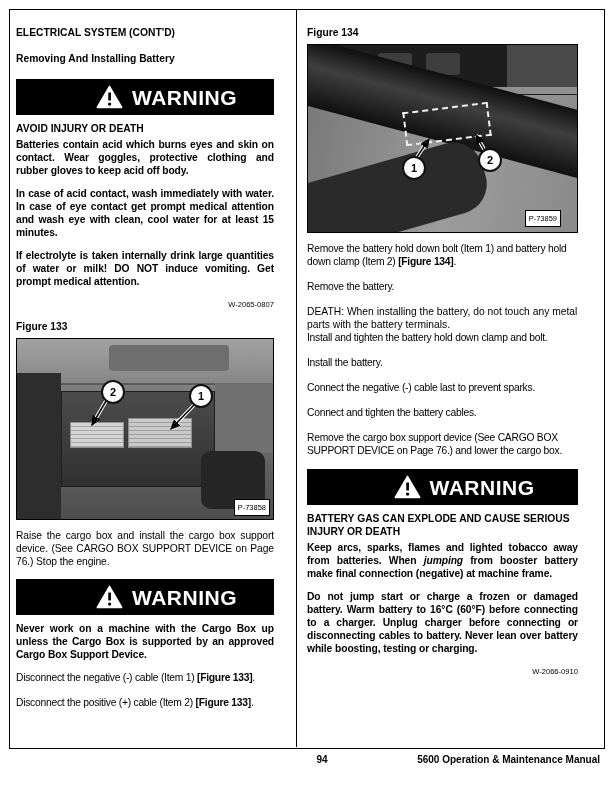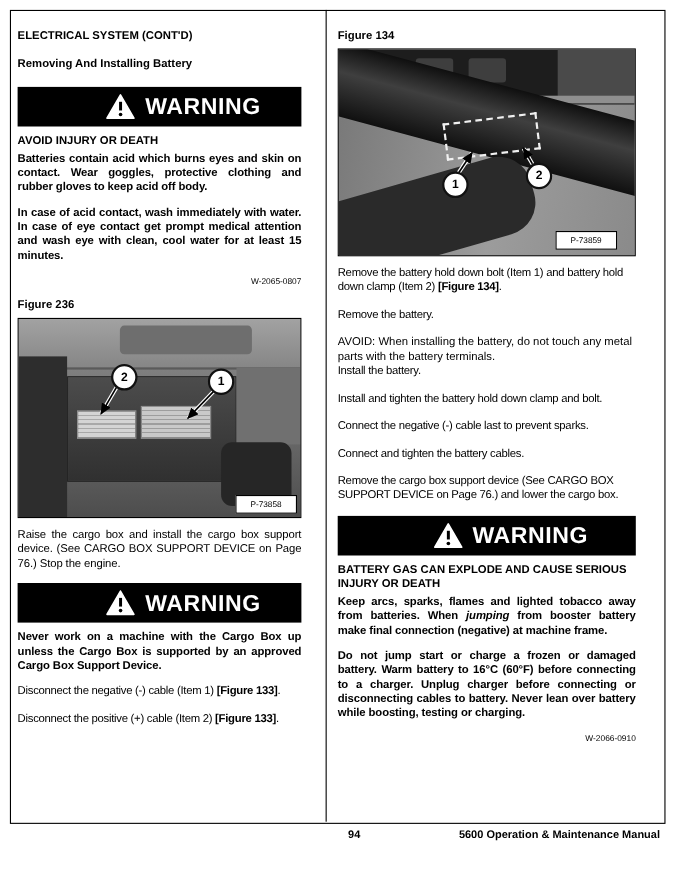--- a/index.html
+++ b/index.html
@@ -19,21 +19,21 @@
   .warn-para{font-weight:bold;text-align:justify;margin-bottom:10px;letter-spacing:-.1px;}
   .body-para{text-align:justify;margin-bottom:11px;letter-spacing:-.1px;}
   .step{margin-bottom:12px;letter-spacing:-.25px;}
   .ref{font-weight:bold;}
   .code{font-size:7.6px;text-align:right;margin:0 0 9px 0;}
   .fig-label{font-weight:bold;margin-bottom:5px;}
   .photo{position:relative;border:1px solid #000;margin-bottom:9px;overflow:hidden;}
   .photo-133{height:180px;background:linear-gradient(180deg,#939393,#7c7c7c 30%,#616161 70%,#4d4d4d);}
   .photo-134{height:187px;background:linear-gradient(100deg,#777 0%,#9c9c9c 55%,#8a8a8a);}
   .callout{position:absolute;width:20px;height:20px;border-radius:50%;background:#fff;border:2px solid #111;display:flex;align-items:center;justify-content:center;font-size:11px;font-weight:bold;z-index:3;}
-  .photo-code{position:absolute;background:#fff;border:1px solid #000;font-size:7.5px;padding:1px 13px;z-index:3;}
+  .photo-code{position:absolute;background:#fff;border:1px solid #000;font-size:7.5px;padding:1px 3px;z-index:3;}
   .arrow-layer{position:absolute;left:0;top:0;z-index:2;}
   .shape{position:absolute;}
   
   .p133-top{top:0;left:0;right:0;height:44px;background:linear-gradient(180deg,#a2a2a2,#868686);border-bottom:2px solid #5a5a5a;}
   .p133-topdark{top:6px;left:92px;width:120px;height:26px;background:#6e6e6e;border-radius:4px;}
   .p133-left{left:0;top:34px;bottom:0;width:44px;background:#2d2d2d;}
   .p133-battery{left:44px;top:52px;width:152px;height:94px;background:linear-gradient(180deg,#4c4c4c,#303030);border:1px solid #1f1f1f;}
   .p133-lab1{left:8px;top:30px;width:52px;height:24px;background:repeating-linear-gradient(180deg,#d4d4d4 0 3px,#a8a8a8 3px 4px);border:1px solid #8f8f8f;}
   .p133-lab2{left:66px;top:26px;width:62px;height:28px;background:repeating-linear-gradient(180deg,#c9c9c9 0 3px,#9d9d9d 3px 4px);border:1px solid #8f8f8f;}
   .p133-cyl{right:8px;bottom:10px;width:64px;height:58px;background:#262626;border-radius:10px;}
@@ -67,23 +67,24 @@
       <svg class="warn-icon" viewBox="0 0 26 23">
         <path d="M13 1.2 L24.8 21.6 H1.2 Z" fill="#fff" stroke="#fff" stroke-width="1.4" stroke-linejoin="round"></path>
         <rect x="11.8" y="7.2" width="2.6" height="7.6" fill="#000"></rect>
         <circle cx="13.1" cy="18.3" r="1.6" fill="#000"></circle>
       </svg>
       <span class="warn-word">WARNING</span>
     </div>
     <div class="warn-head">AVOID INJURY OR DEATH</div>
     <p class="warn-para">Batteries contain acid which burns eyes and skin on contact. Wear goggles, protective clothing and rubber gloves to keep acid off body.</p>
     <p class="warn-para">In case of acid contact, wash immediately with water. In case of eye contact get prompt medical attention and wash eye with clean, cool water for at least 15 minutes.</p>
+    <p class="warn-para">If electrolyte is taken internally drink large quantities of water or milk! DO NOT induce vomiting. Get prompt medical attention.</p>
     <div class="code">W-2065-0807</div>
 
-    <div class="fig-label">Figure 236</div>
+    <div class="fig-label">Figure 133</div>
     <div class="photo photo-133">
       <div class="shape p133-top"></div>
       <div class="shape p133-topdark"></div>
       <div class="shape p133-left"></div>
       <div class="shape p133-battery">
         <div class="shape p133-lab1"></div>
         <div class="shape p133-lab2"></div>
       </div>
       <div class="shape p133-rightblob"></div>
       <div class="shape p133-cyl"></div>
@@ -143,26 +144,26 @@
       </svg>
       <div class="callout" style="left:94px;top:111px;">1</div>
       <div class="callout" style="left:170px;top:103px;">2</div>
       <div class="photo-code" style="right:16px;bottom:5px;">P-73859</div>
     </div>
 
     <p class="step"><span>Remove the battery hold down bolt (Item 1) and battery hold down clamp (Item 2) </span><span class="ref">[Figure 134]</span><span>.</span></p>
     <p class="step">Remove the battery.</p>
 
     <div class="note">
-      <span class="note-label">AVOID:</span>
+      <span class="note-label">DEATH:</span>
       <span class="note-body">When installing the battery, do not touch any metal parts with the battery terminals.</span>
     </div>
 
+    <p class="step">Install and tighten the battery hold down clamp and bolt.</p>
     <p class="step">Install the battery.</p>
-    <p class="step">Install and tighten the battery hold down clamp and bolt.</p>
     <p class="step">Connect the negative (-) cable last to prevent sparks.</p>
     <p class="step">Connect and tighten the battery cables.</p>
     <p class="step">Remove the cargo box support device (See CARGO BOX SUPPORT DEVICE on Page 76.) and lower the cargo box.</p>
 
     <div class="warn-banner">
       <svg class="warn-icon" viewBox="0 0 26 23">
         <path d="M13 1.2 L24.8 21.6 H1.2 Z" fill="#fff" stroke="#fff" stroke-width="1.4" stroke-linejoin="round"></path>
         <rect x="11.8" y="7.2" width="2.6" height="7.6" fill="#000"></rect>
         <circle cx="13.1" cy="18.3" r="1.6" fill="#000"></circle>
       </svg>

